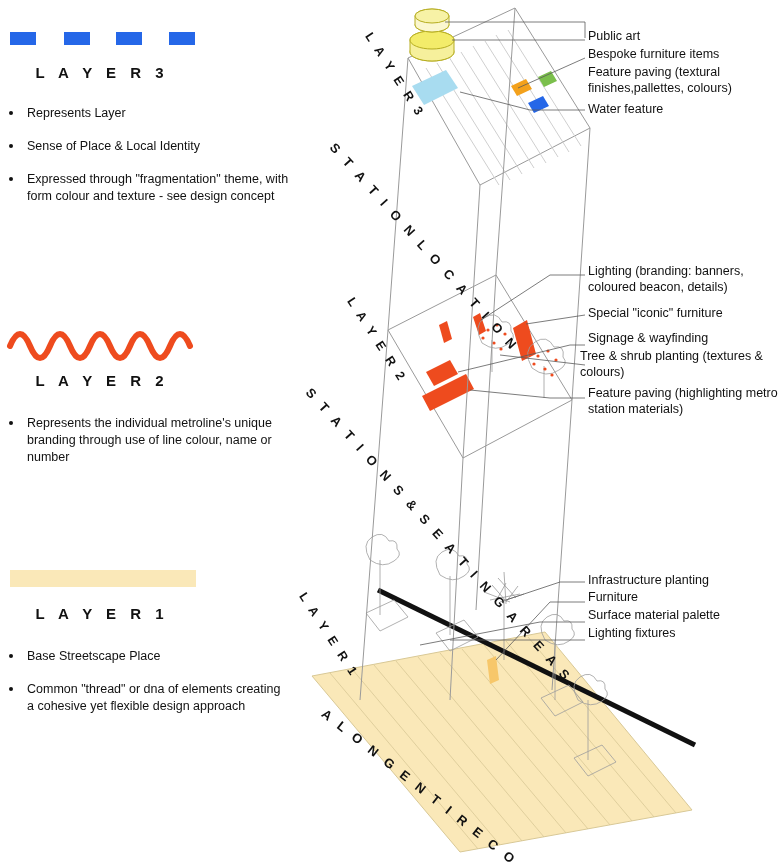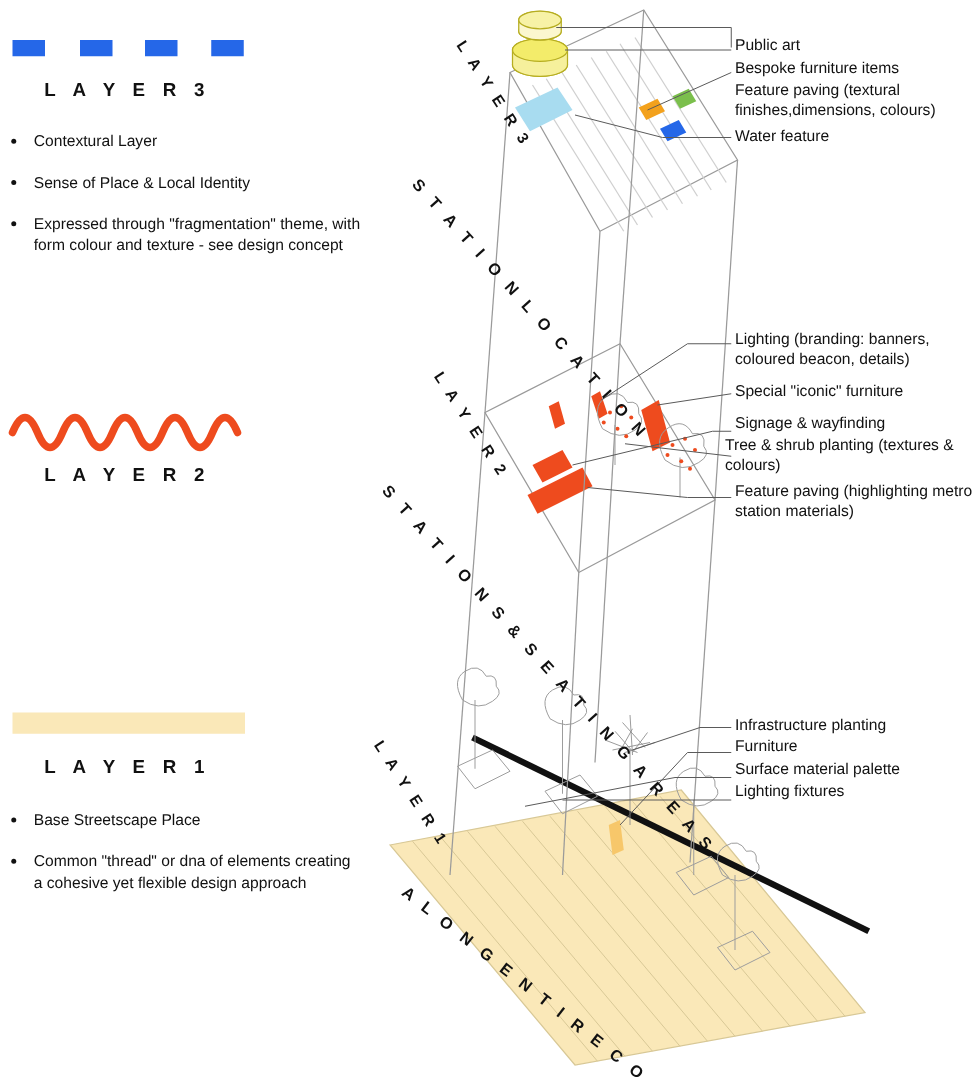--- a/index.html
+++ b/index.html
@@ -138,34 +138,35 @@
 
     <div class="layer-block" style="top:32px;">
       <div class="dash-row">
         <div class="dash" style="left:4px;"></div>
         <div class="dash" style="left:58px;"></div>
         <div class="dash" style="left:110px;"></div>
         <div class="dash" style="left:163px;"></div>
       </div>
       <div class="layer-title" style="margin-top:16px;">L A Y E R   3</div>
       <ul class="bullets" style="margin-top:24px;">
-        <li>Contextural Layer</li>
+        <li>Represents Layer</li>
         <li>Sense of Place &amp; Local Identity</li>
         <li>Expressed through "fragmentation" theme, with form colour and texture - see design concept</li>
       </ul>
     </div>
 
     <div class="layer-block" style="top:322px;">
       <div class="wave-wrap">
         <svg width="200" height="46" viewBox="0 0 200 46">
           <path d="M6,24 Q16,0 26,24 T46,24 T66,24 T86,24 T106,24 T126,24 T146,24 T166,24 T186,24" fill="none" stroke="#ee4b1e" stroke-width="6" stroke-linecap="round"></path>
         </svg>
       </div>
       <div class="layer-title" style="margin-top:4px;">L A Y E R   2</div>
       <ul class="bullets" style="margin-top:26px;">
+        <li>Represents the individual metroline's unique branding through use of line colour, name or number</li>
       </ul>
     </div>
 
     <div class="layer-block" style="top:570px;">
       <div class="bar-motif"></div>
       <div class="layer-title" style="margin-top:18px;">L A Y E R   1</div>
       <ul class="bullets" style="margin-top:26px;">
         <li>Base Streetscape Place</li>
         <li>Common "thread" or dna of elements creating a cohesive yet flexible design approach</li>
       </ul>
@@ -317,21 +318,21 @@
       <div class="plane-label" style="left:38px; top:140px; transform: rotate(48deg); transform-origin: left top;">S T A T I O N   L O C A T I O N</div>
 
       <div class="layer-vert" style="left:56px; top:295px; transform: rotate(57deg); transform-origin: left top;">L A Y E R  2</div>
       <div class="plane-label" style="left:14px; top:385px; transform: rotate(48deg); transform-origin: left top;">S T A T I O N S  &amp;  S E A T I N G   A R E A S</div>
 
       <div class="layer-vert" style="left:8px; top:590px; transform: rotate(57deg); transform-origin: left top;">L A Y E R  1</div>
       <div class="plane-label" style="left:28px; top:706px; transform: rotate(38deg); transform-origin: left top;">A L O N G   E N T I R E   C O R R I D O R S</div>
 
       <div class="callout" style="left:288px; top:29px;">Public art</div>
       <div class="callout" style="left:288px; top:47px;">Bespoke furniture items</div>
-      <div class="callout" style="left:288px; top:65px; width:192px;">Feature paving (textural finishes,dimensions, colours)</div>
+      <div class="callout" style="left:288px; top:65px; width:192px;">Feature paving (textural finishes,pallettes, colours)</div>
       <div class="callout" style="left:288px; top:102px;">Water feature</div>
 
       <div class="callout" style="left:288px; top:264px; width:192px;">Lighting (branding: banners, coloured beacon, details)</div>
       <div class="callout" style="left:288px; top:306px;">Special "iconic" furniture</div>
       <div class="callout" style="left:288px; top:331px;">Signage &amp; wayfinding</div>
       <div class="callout" style="left:280px; top:349px; width:186px;">Tree &amp; shrub planting (textures &amp; colours)</div>
       <div class="callout" style="left:288px; top:386px; width:192px;">Feature paving (highlighting metro station materials)</div>
 
       <div class="callout" style="left:288px; top:573px;">Infrastructure planting</div>
       <div class="callout" style="left:288px; top:590px;">Furniture</div>

